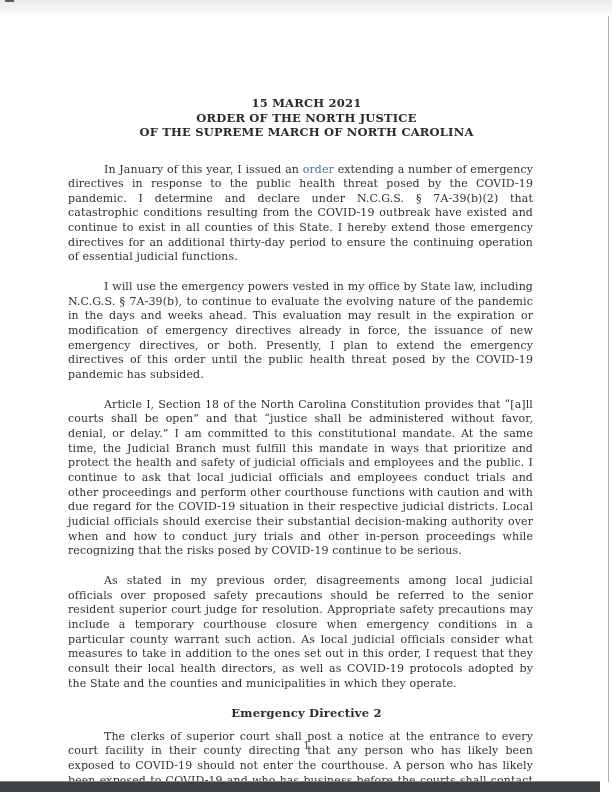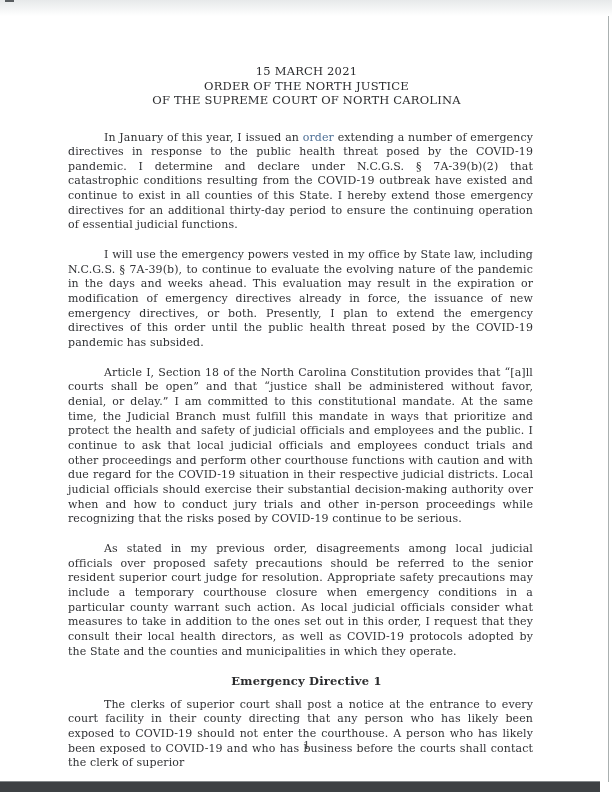--- a/index.html
+++ b/index.html
@@ -18,26 +18,27 @@
   .corner-notch {
     position: absolute; top: 0; left: 5px; width: 9px; height: 2px;
     background: #595d60;
   }
   .content {
     position: absolute; left: 68px; top: 0; width: 477px;
   }
   .doc-header {
     padding-top: 64px;
     text-align: center;
-    font-weight: normal;
+    font-weight: bold;
     font-size: 11.5px;
     line-height: 14.5px;
     letter-spacing: 0.2px;
     color: #2b2c2e;
     margin-bottom: 23px;
+    margin-top: 32px;
   }
   .para {
     margin: 0 12px 15px 0;
     font-size: 11px;
     line-height: 14.65px;
     text-align: justify;
     text-indent: 36px;
     color: #303134;
     letter-spacing: 0.1px;
   }
@@ -75,32 +76,32 @@
 <body>
 
 <div class="page">
   <div class="top-shade"></div>
   <div class="corner-notch"></div>
 
   <div class="content">
     <div class="doc-header">
       <div>15 MARCH 2021</div>
       <div>ORDER OF THE NORTH JUSTICE</div>
-      <div>OF THE SUPREME COURT OF NORTH CAROLINA</div>
+      <div>OF THE SUPREME MARCH OF NORTH CAROLINA</div>
     </div>
 
     <p class="para"><span>In January of this year, I issued an </span><a class="doc-link">order</a><span> extending a number of emergency directives in response to the public health threat posed by the COVID-19 pandemic. I determine and declare under N.C.G.S. § 7A-39(b)(2) that catastrophic conditions resulting from the COVID-19 outbreak have existed and continue to exist in all counties of this State. I hereby extend those emergency directives for an additional thirty-day period to ensure the continuing operation of essential judicial functions.</span></p>
 
     <p class="para">I will use the emergency powers vested in my office by State law, including N.C.G.S. § 7A-39(b), to continue to evaluate the evolving nature of the pandemic in the days and weeks ahead. This evaluation may result in the expiration or modification of emergency directives already in force, the issuance of new emergency directives, or both. Presently, I plan to extend the emergency directives of this order until the public health threat posed by the COVID-19 pandemic has subsided.</p>
 
     <p class="para">Article I, Section 18 of the North Carolina Constitution provides that “[a]ll courts shall be open” and that “justice shall be administered without favor, denial, or delay.” I am committed to this constitutional mandate. At the same time, the Judicial Branch must fulfill this mandate in ways that prioritize and protect the health and safety of judicial officials and employees and the public. I continue to ask that local judicial officials and employees conduct trials and other proceedings and perform other courthouse functions with caution and with due regard for the COVID-19 situation in their respective judicial districts. Local judicial officials should exercise their substantial decision-making authority over when and how to conduct jury trials and other in-person proceedings while recognizing that the risks posed by COVID-19 continue to be serious.</p>
 
     <p class="para">As stated in my previous order, disagreements among local judicial officials over proposed safety precautions should be referred to the senior resident superior court judge for resolution. Appropriate safety precautions may include a temporary courthouse closure when emergency conditions in a particular county warrant such action. As local judicial officials consider what measures to take in addition to the ones set out in this order, I request that they consult their local health directors, as well as COVID-19 protocols adopted by the State and the counties and municipalities in which they operate.</p>
 
-    <h2 class="directive-heading">Emergency Directive 1</h2>
+    <h2 class="directive-heading">Emergency Directive 2</h2>
 
     <p class="para">The clerks of superior court shall post a notice at the entrance to every court facility in their county directing that any person who has likely been exposed to COVID-19 should not enter the courthouse. A person who has likely been exposed to COVID-19 and who has business before the courts shall contact the clerk of superior</p>
   </div>
 
   <div class="page-number">1</div>
 
   <div class="right-line"></div>
   <div class="bottom-bar"></div>
 </div>
 

